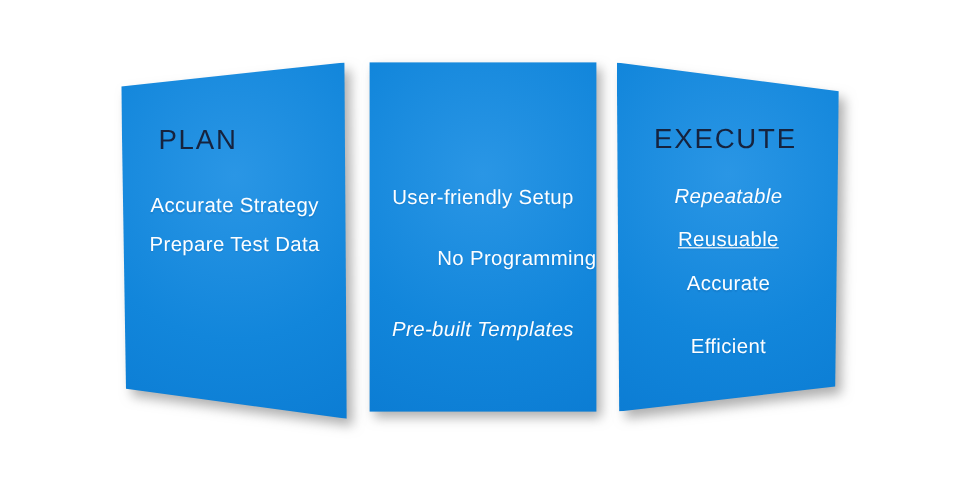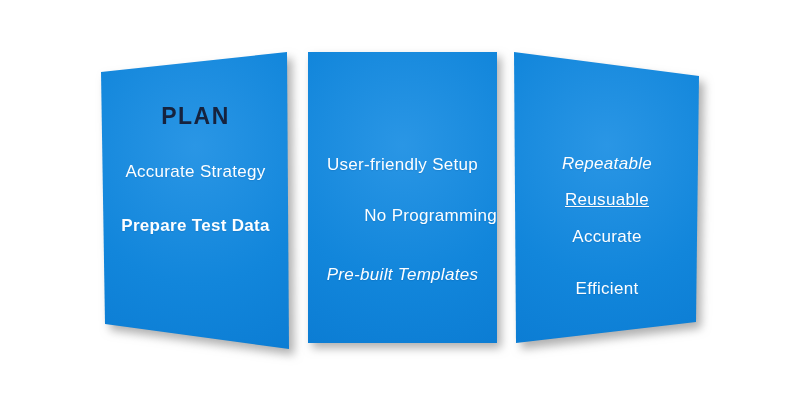--- a/index.html
+++ b/index.html
@@ -24,39 +24,39 @@
   
   .wrap-configure{left:308px;top:52px;width:189px;height:291px;
     filter:drop-shadow(4px 5px 5px rgba(110,110,110,0.55));}
   
   .wrap-execute{left:514px;top:52px;width:186px;height:291px;
     filter:drop-shadow(5px 6px 5px rgba(110,110,110,0.55));}
   .wrap-execute .panel{clip-path:polygon(0px 0px, 185px 24px, 182px 270px, 2px 291px);}
 
   .panel-title{
     position:absolute;left:0;width:100%;
-    text-align:center;
-    font-size:23px;font-weight:700;
+    font-size:23px;font-weight:400;
     letter-spacing:1.5px;
     color:#16233e;
     line-height:28px;
+    padding-left:31px;
   }
   .panel-item{
     position:absolute;left:0;width:100%;
     text-align:center;
     font-size:17px;font-weight:400;
     letter-spacing:0.3px;
     color:#fdfeff;
     line-height:24px;
     text-shadow:0 1px 1px rgba(0,60,120,0.15);
   }
   
   .wrap-plan .panel-title{top:52px;}
   .wrap-plan .item-0{top:110px;}
-  .wrap-plan .item-1{top:164px;font-weight:bold;}
+  .wrap-plan .item-1{top:142px;}
 
   .wrap-configure .panel-title{top:49px;}
   .wrap-configure .item-0{top:101px;}
   .wrap-configure .item-1{top:152px;text-align:right;}
   .wrap-configure .item-2{top:211px;font-style:italic;}
 
   .wrap-execute .panel-title{top:49px;}
   .wrap-execute .item-0{top:100px;font-style:italic;}
   .wrap-execute .item-1{top:136px;text-decoration:underline;}
   .wrap-execute .item-2{top:173px;}
@@ -78,20 +78,21 @@
   <div class="panel-shadow wrap-configure">
     <div class="panel">
       <div class="panel-item item-0">User-friendly Setup</div>
       <div class="panel-item item-1">No Programming</div>
       <div class="panel-item item-2">Pre-built Templates</div>
     </div>
   </div>
 
   <div class="panel-shadow wrap-execute">
     <div class="panel">
+      <div class="panel-title">EXECUTE</div>
       <div class="panel-item item-0">Repeatable</div>
       <div class="panel-item item-1">Reusuable</div>
       <div class="panel-item item-2">Accurate</div>
       <div class="panel-item item-3">Efficient</div>
     </div>
   </div>
 
 </div>
 
 </body></html>

